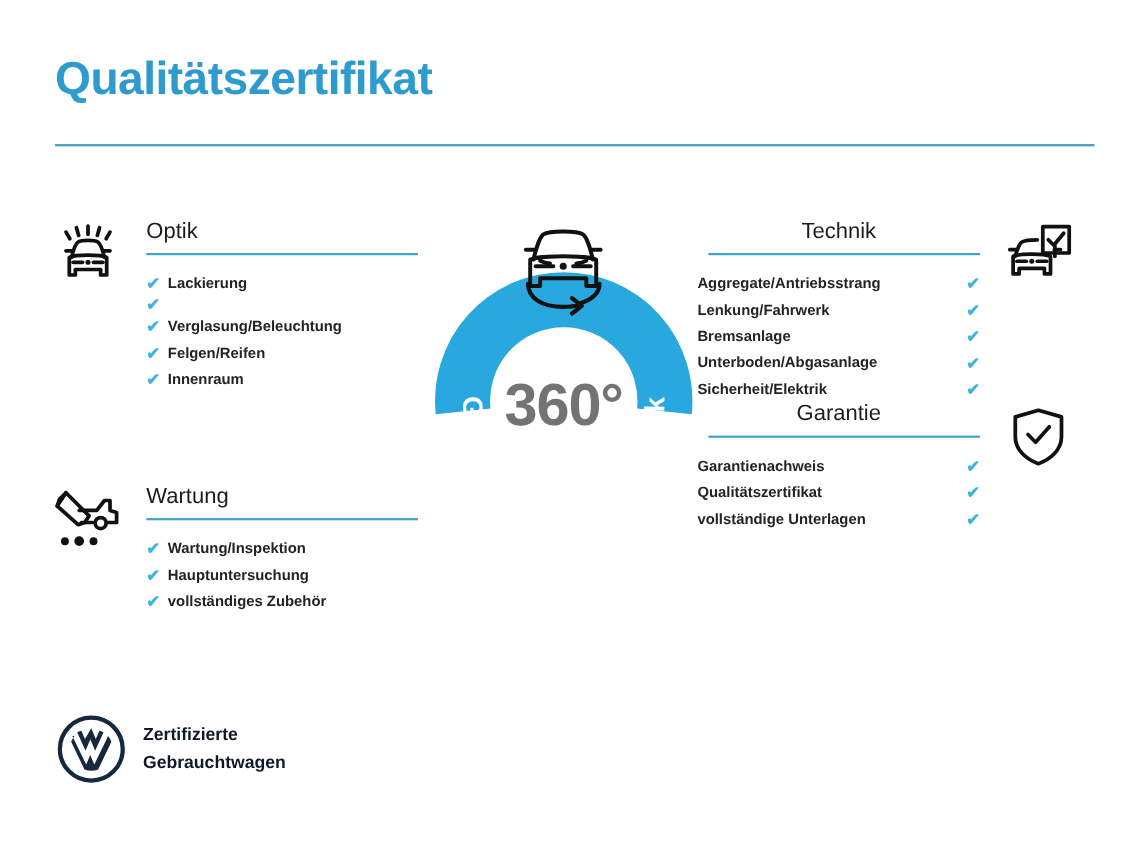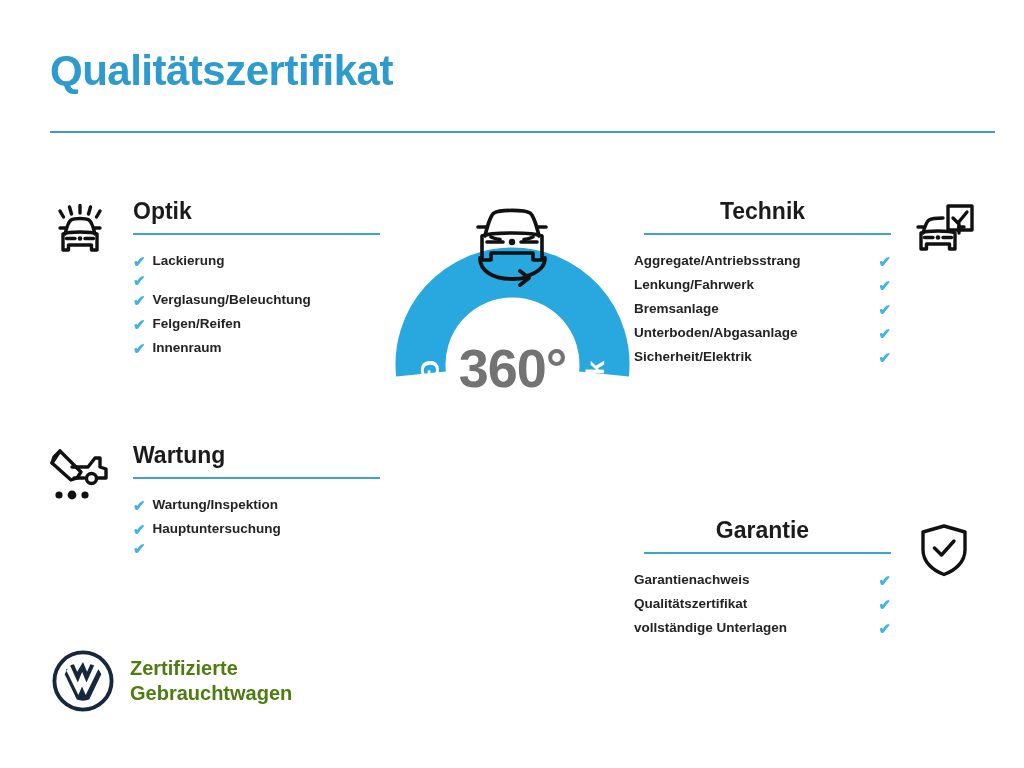--- a/index.html
+++ b/index.html
@@ -41,42 +41,42 @@
     height: 2px;
     background: #4299C4;
   }
 
   
   .col-left  { position: absolute; left: 45px;  top: 200px; width: 345px; }
   .col-right { position: absolute; left: 634px; top: 200px; width: 345px; }
 
   .section { position: relative; }
   .section.wartung  { margin-top: 84px; }
-  .section.garantie { margin-top: 150px; }
+  .section.garantie { }
 
   .sec-icon {
     position: absolute;
     top: 0;
     width: 70px;
     height: 62px;
     display: flex;
     align-items: center;
     justify-content: center;
   }
   .col-left .sec-icon  { left: 0; }
   .col-right .sec-icon { right: 0; }
   .sec-icon svg { display: block; }
 
   .sec-body { position: relative; }
   .col-left  .sec-body { margin-left: 88px; }
   .col-right .sec-body { margin-right: 88px; }
 
   .sec-head {
-    font-size: 23px;
-    font-weight: bold;
+    font-size: 20px;
+    font-weight: normal;
     color: #1b1b1b;
     line-height: 1;
     padding-bottom: 10px;
     white-space: nowrap;
   }
   .col-right .sec-head { text-align: center; }
 
   .sec-rule {
     height: 2px;
     background: #3FA3CE;
@@ -138,23 +138,23 @@
   .footer-logo {
     position: absolute;
     left: 52px;
     top: 650px;
     display: flex;
     align-items: center;
     gap: 16px;
   }
   .vw-mark { width: 62px; height: 62px; display: block; }
   .footer-text {
-    font-size: 20px;
-    font-weight: bold;
-    color: #4d7c0f;
+    font-size: 16px;
+    font-weight: bold;
+    color: #0f172a;
     line-height: 25px;
     white-space: nowrap;
   }
 </style>
 </head>
 <body>
 
 <div class="page">
 
   <div class="page-title">Qualitätszertifikat</div>
@@ -226,20 +226,21 @@
           <li>
               <span class="tick">✔</span>
               <span>Wartung/Inspektion</span>
             </li>
           <li>
               <span class="tick">✔</span>
               <span>Hauptuntersuchung</span>
             </li>
           <li>
               <span class="tick">✔</span>
+              <span>vollständiges Zubehör</span>
             </li>
         </ul>
       </div>
     </div>
 
   </div>
 
   <div class="col-right">
 
     <div class="section technik">

